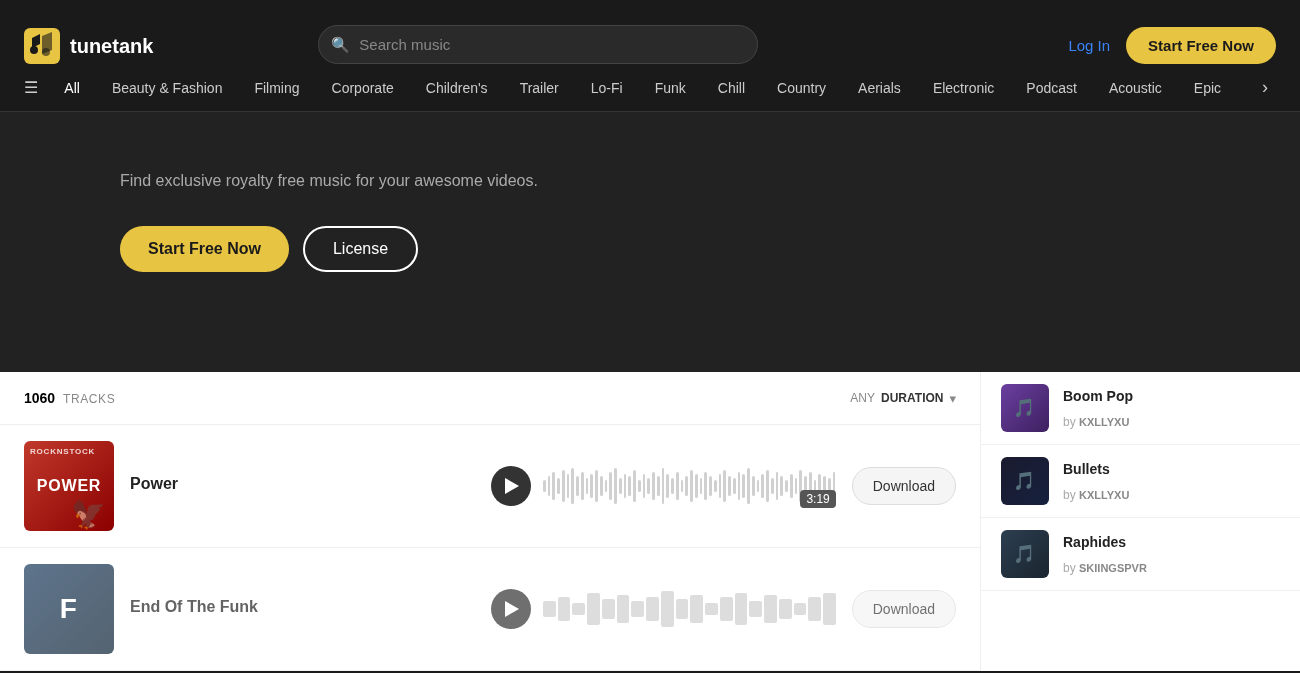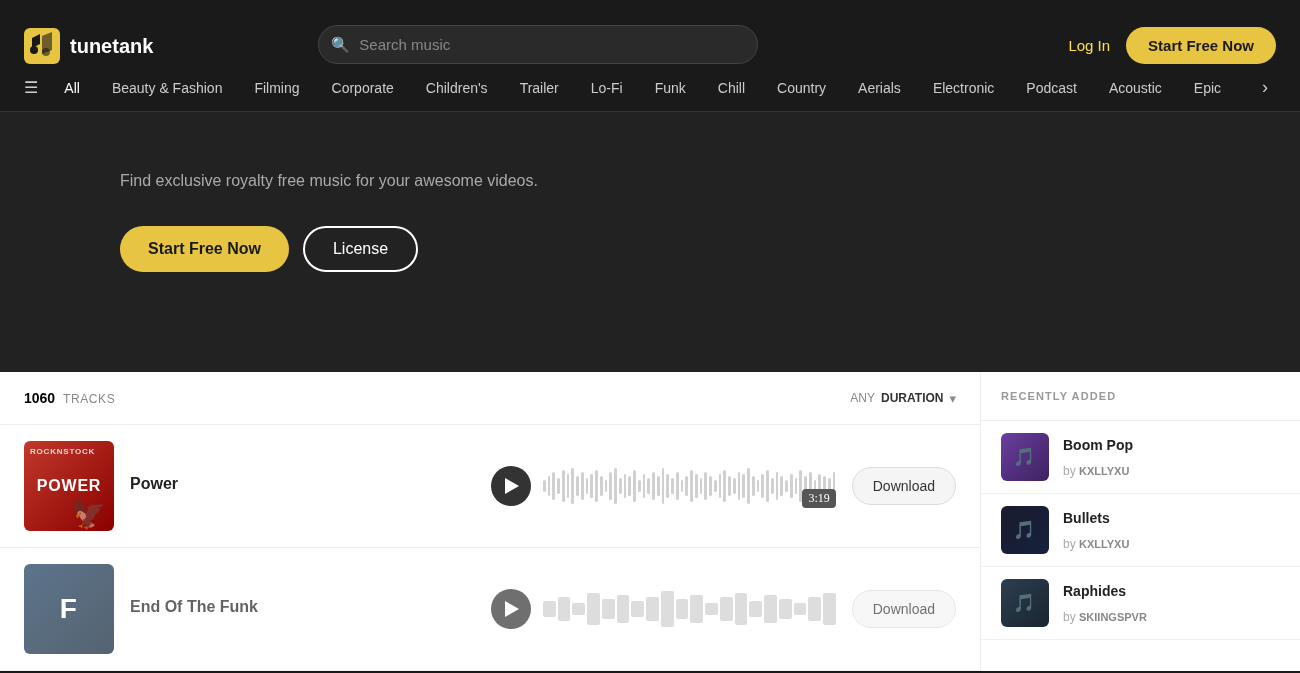--- a/index.html
+++ b/index.html
@@ -55,21 +55,21 @@
     }
     .header-right {
       display: flex;
       align-items: center;
       gap: 16px;
       margin-left: auto;
     }
     .login-btn {
       background: none;
       border: none;
-      color: #fde047;
+      color: #3b82f6;
       font-size: 15px;
       cursor: pointer;
     }
     .start-btn-header {
       background: #e8c443;
       color: #1a1a1a;
       border: none;
       border-radius: 24px;
       padding: 10px 22px;
       font-size: 15px;
@@ -332,21 +332,20 @@
     }
     .track-duration {
       font-size: 12px;
       color: #fff;
       background: #555;
       padding: 2px 6px;
       border-radius: 4px;
       position: absolute;
       right: 0;
       bottom: -2px;
-      font-family: Liberation Serif, serif;
     }
 
     .download-btn {
       background: #f5f5f5;
       border: 1px solid #ddd;
       border-radius: 20px;
       padding: 10px 20px;
       font-size: 14px;
       font-weight: 500;
       color: #333;
@@ -603,23 +602,20 @@
               <div class="waveform-bar" style="height:60%"></div>
               <div class="waveform-bar" style="height:80%"></div>
           </div>
         </div>
       </div>
       <button class="download-btn">Download</button>
     </div>
   </div>
 
   <aside class="sidebar">
-    <div class="sidebar-header">
-      <div class="sidebar-title">RECENTLY ADDED</div>
-    </div>
     <div class="sidebar-item">
       <div class="sidebar-thumb thumb-boom">🎵</div>
       <div class="sidebar-track-info">
         <div class="sidebar-track-name">Boom Pop</div>
         <div class="sidebar-track-artist">by <span>KXLLYXU</span></div>
       </div>
     </div>
     <div class="sidebar-item">
       <div class="sidebar-thumb thumb-bullets">🎵</div>
       <div class="sidebar-track-info">

